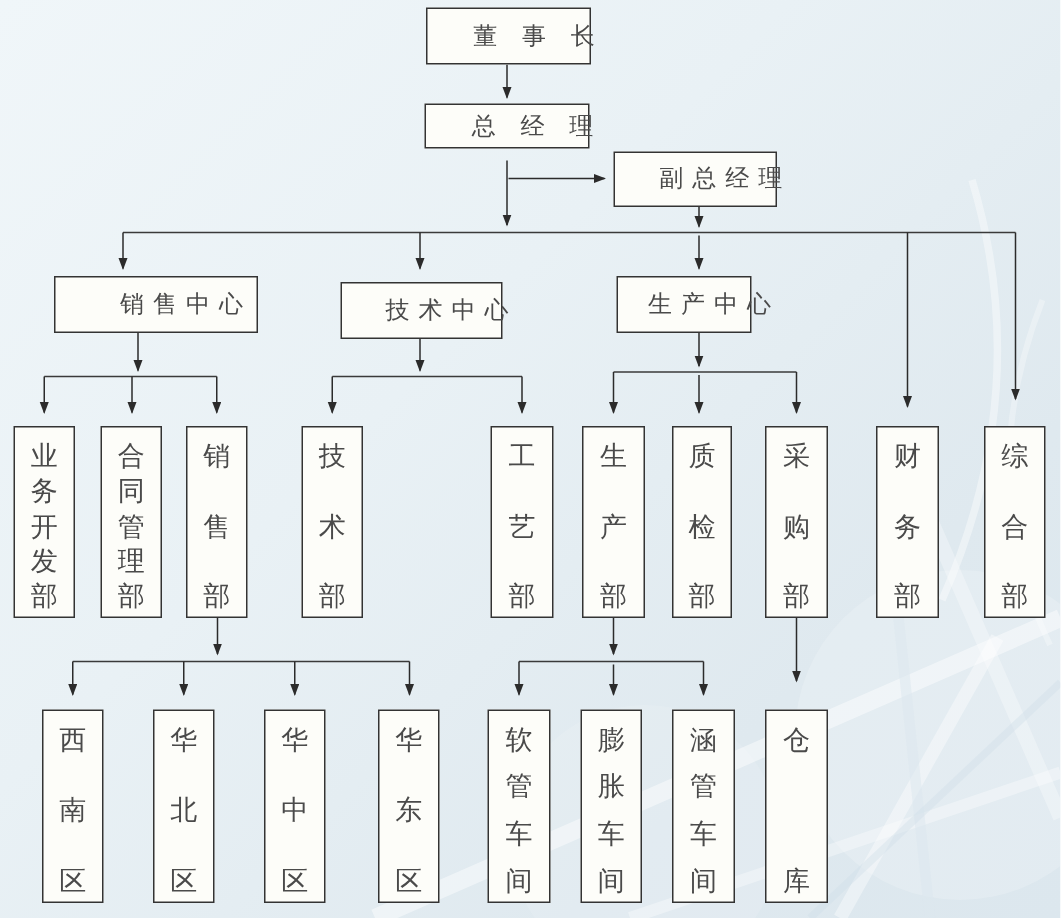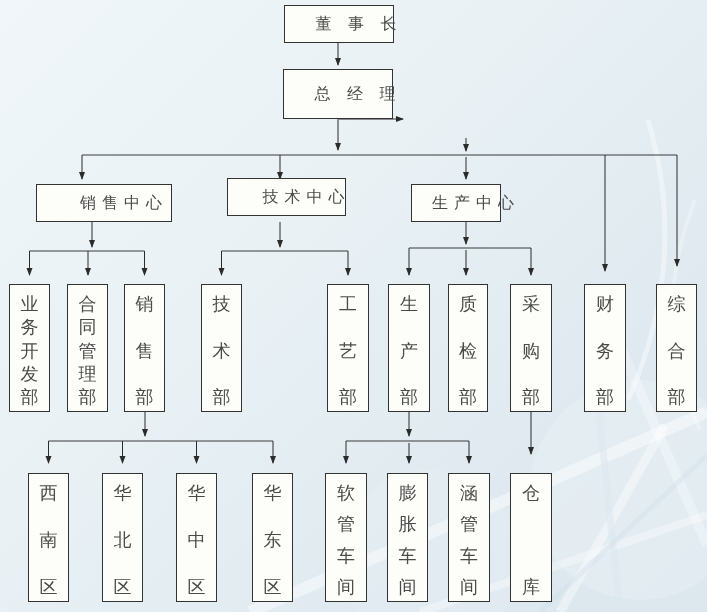--- a/index.html
+++ b/index.html
@@ -103,24 +103,25 @@
     <path class="c" d="M409,412 V436" marker-end="url(#arw)"></path>
     <path class="cl" d="M346,441 H469"></path>
     <path class="c" d="M346,441 V463" marker-end="url(#arw)"></path>
     <path class="c" d="M409,443 V463" marker-end="url(#arw)"></path>
     <path class="c" d="M469,441 V463" marker-end="url(#arw)"></path>
 
     <path class="c" d="M531,412 V454" marker-end="url(#arw)"></path>
   </svg>
 
   <div class="node hbox" style="left:284px;top:5px;width:110px;height:38px">董 事 长</div>
-  <div class="node hbox" style="left:283px;top:69px;width:110px;height:50px">总 经 理</div>
+  <div class="node hbox" style="left:283px;top:69px;width:110px;height:30px">总 经 理</div>
+  <div class="node hbox" style="left:409px;top:101px;width:109px;height:37px">副总经理</div>
 
   <div class="node hbox" style="left:36px;top:184px;width:136px;height:38px">销售中心</div>
-  <div class="node hbox" style="left:227px;top:178px;width:119px;height:38px">技术中心</div>
+  <div class="node hbox" style="left:227px;top:188px;width:108px;height:38px">技术中心</div>
   <div class="node hbox" style="left:411px;top:184px;width:90px;height:38px">生产中心</div>
 
   <div class="node vbox" style="left:9px;top:284px;width:41px;height:128px">
       <span>业</span>
       <span>务</span>
       <span>开</span>
       <span>发</span>
       <span>部</span>
     </div>
   <div class="node vbox" style="left:67px;top:284px;width:41px;height:128px">

